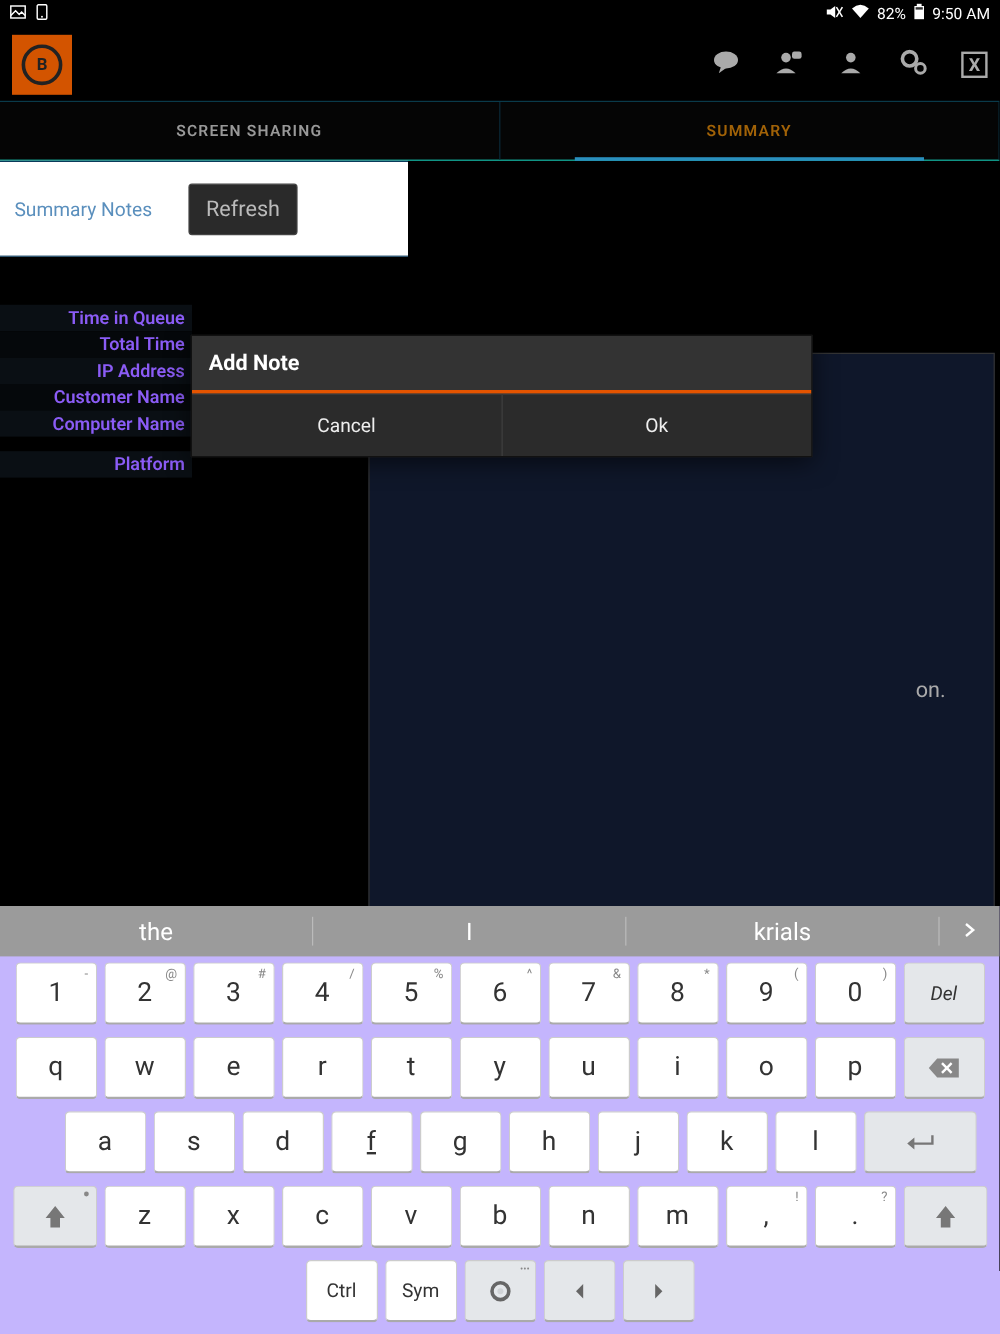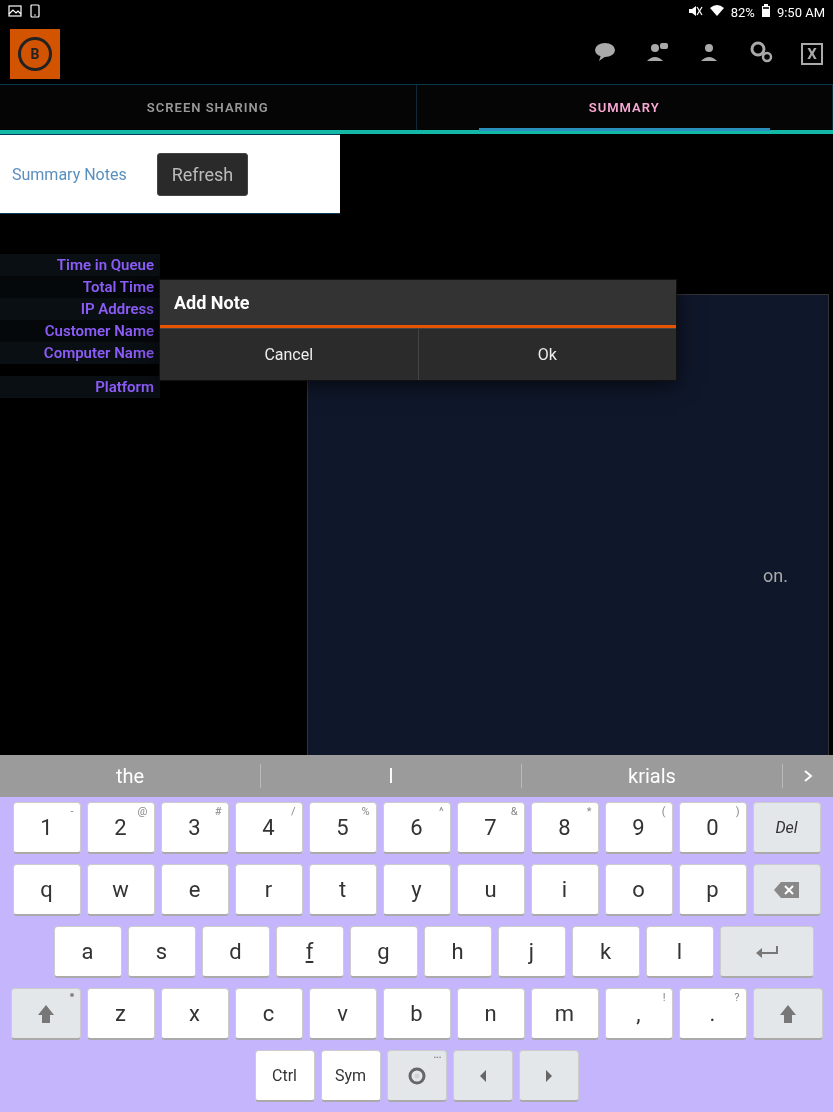--- a/index.html
+++ b/index.html
@@ -12,23 +12,23 @@
 
   
   .app-header { height: 60px; background: #000; display: flex; align-items: center; padding: 0 10px; justify-content: space-between; }
   .logo { width: 50px; height: 50px; background: #d35400; display: flex; align-items: center; justify-content: center; position: relative; }
   .logo-inner { width: 34px; height: 34px; border: 3px solid #222; border-radius: 50%; position: relative; display:flex; align-items:center; justify-content:center;}
   .logo-b { color:#222; font-size:14px; font-weight:bold;}
   .header-icons { display: flex; gap: 28px; align-items: center; }
   .header-icon { color: #aaa; font-size: 20px; }
 
   
-  .tabs { height: 50px; display: flex; border-top: 1px solid #0a3a4a; border-bottom: 4px solid #14b8a6; background: #050505; justify-content: flex-end;}
+  .tabs { height: 50px; display: flex; border-top: 1px solid #0a3a4a; border-bottom: 1px solid #14b8a6; background: #050505; justify-content: flex-end;}
   .tab { flex: 1; display: flex; align-items: center; justify-content: center; color: #999; font-size: 13px; font-weight: 600; letter-spacing: 1px; position: relative; border-right: 1px solid #0a2a38;}
-  .tab.active { color: #f9a8d4; }
+  .tab.active { color: #a16207; }
   .tab.active::after { content:""; position:absolute; bottom:-1px; left:15%; width:70%; height:3px; background:#2a8fbd; }
 
   
   .notes-bar { background: #ffffff; height: 80px; display: flex; align-items: center; padding: 0 12px; gap: 30px; border-top:1px solid #0a3a5a; border-bottom:1px solid #0a3a5a; width: 340px;}
   .notes-label { color: #5a8fbd; font-size: 16px; }
   .refresh-btn { background: #2a2a2a; border: 1px solid #444; color: #bbb; font-size: 18px; padding: 10px 14px; border-radius: 3px; }
 
   
   .details { margin-top: 40px; width: 160px; }
   .details-row { display:flex; justify-content:flex-end; padding:2px 6px; }

